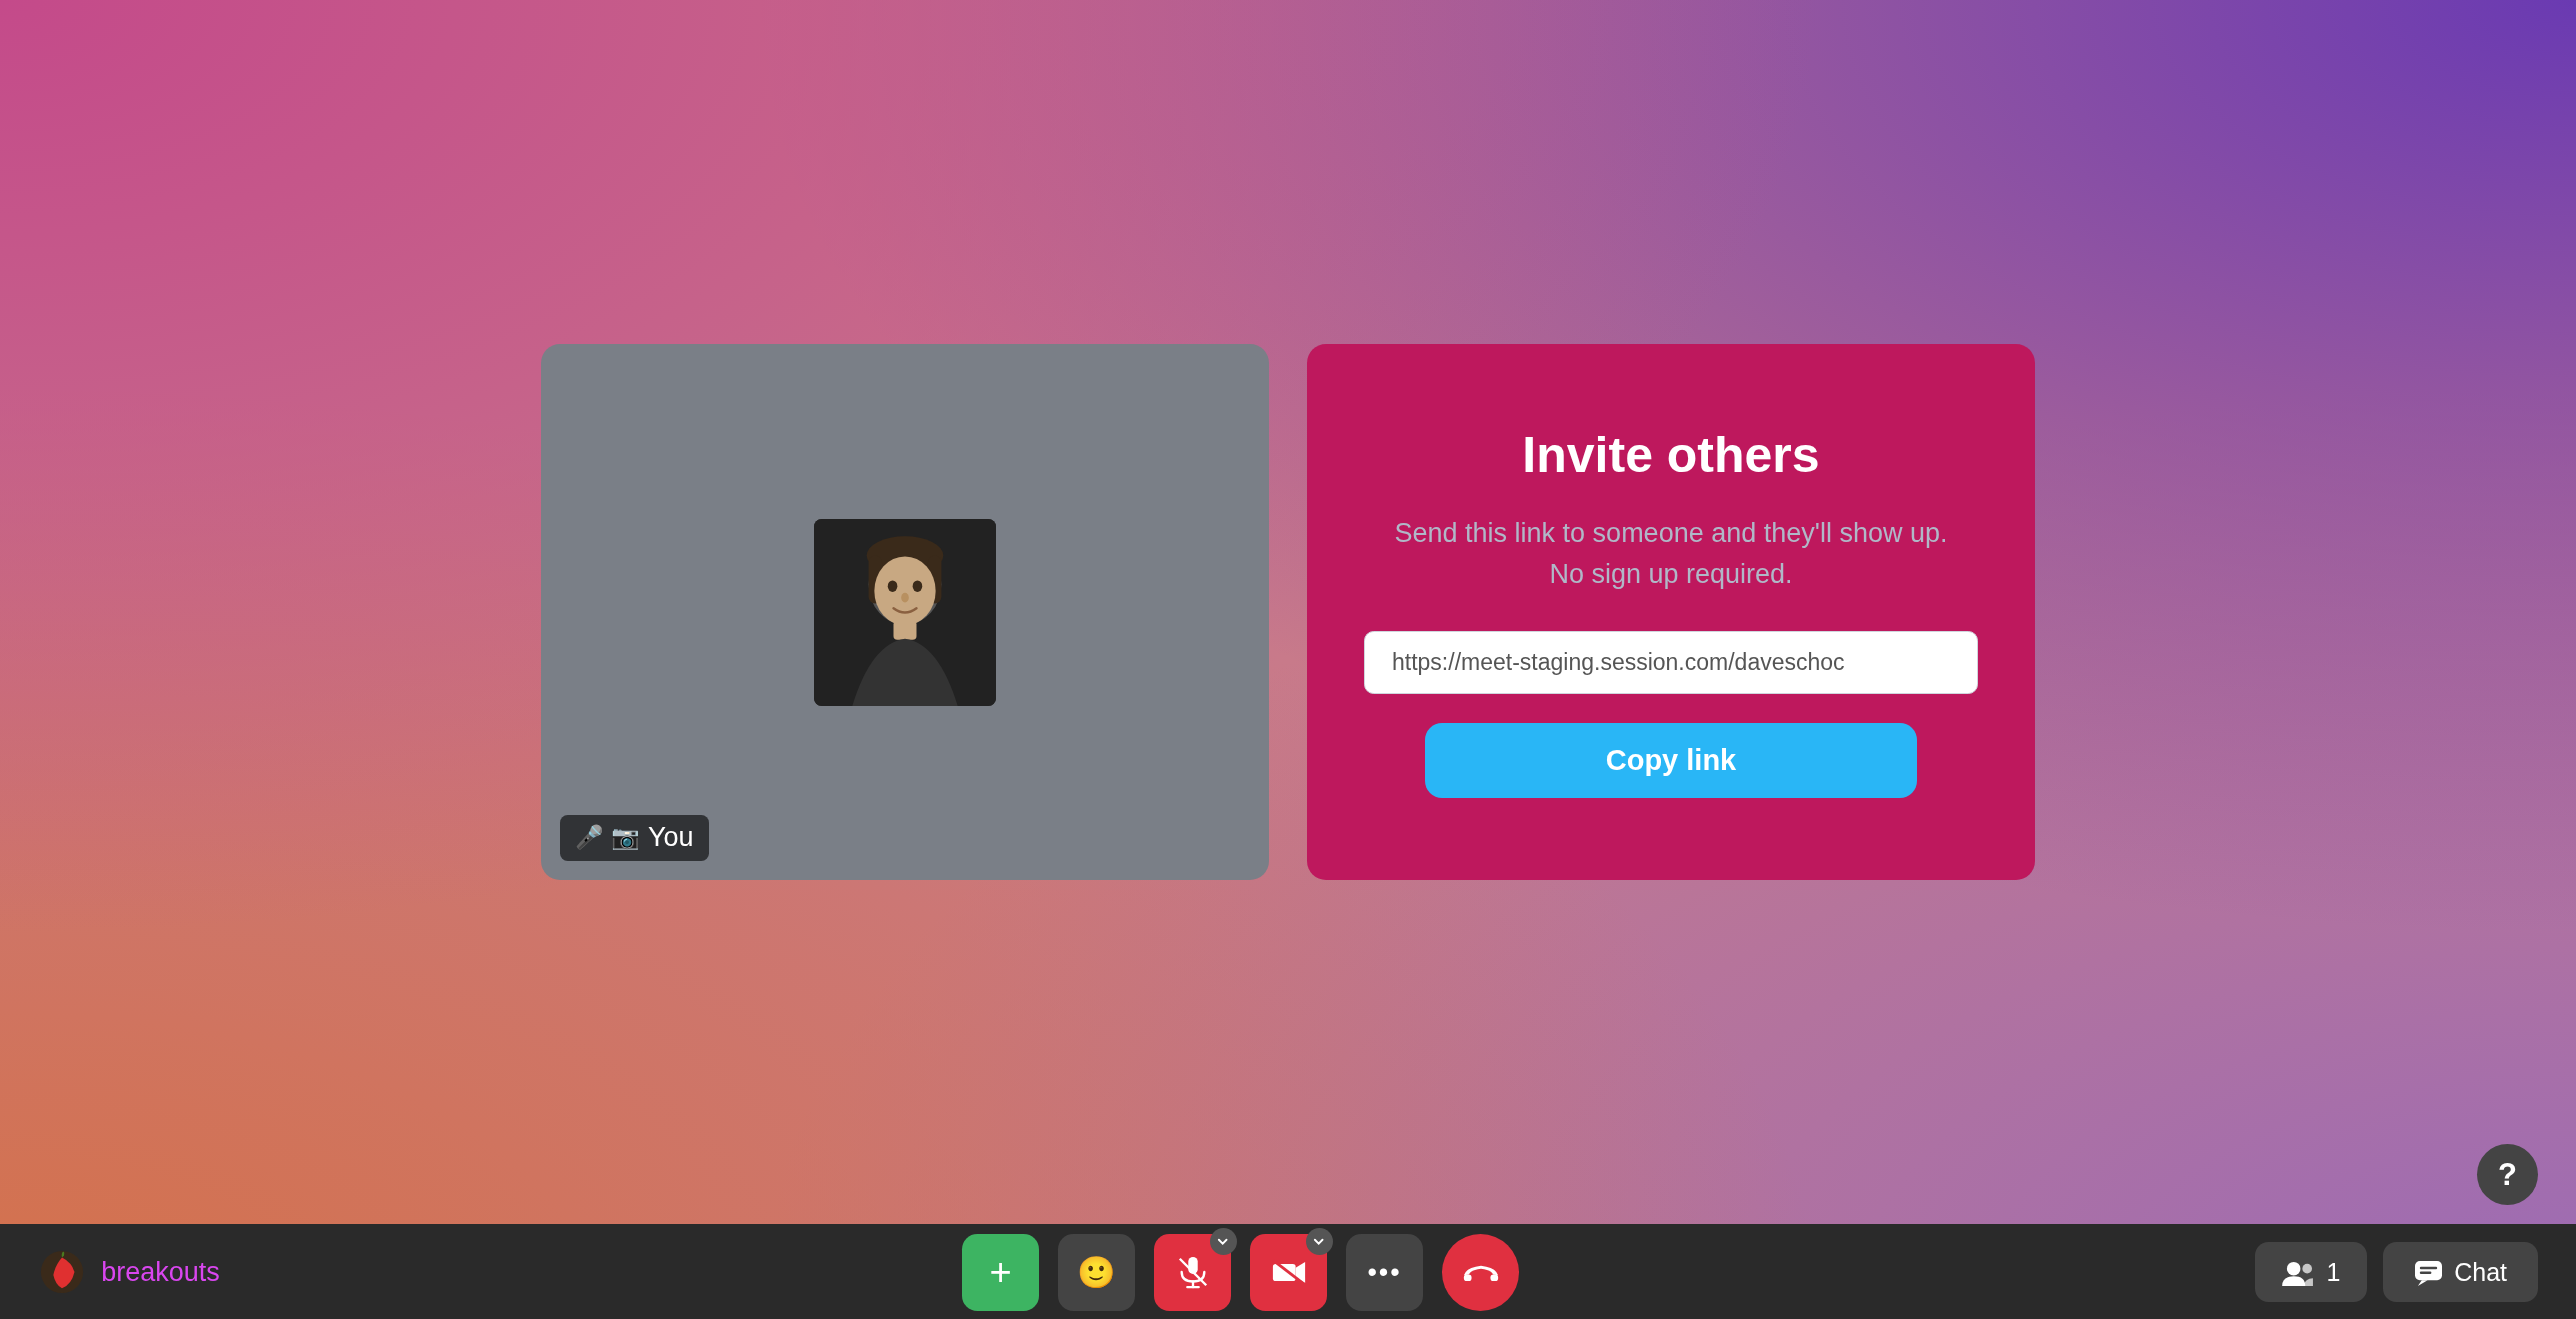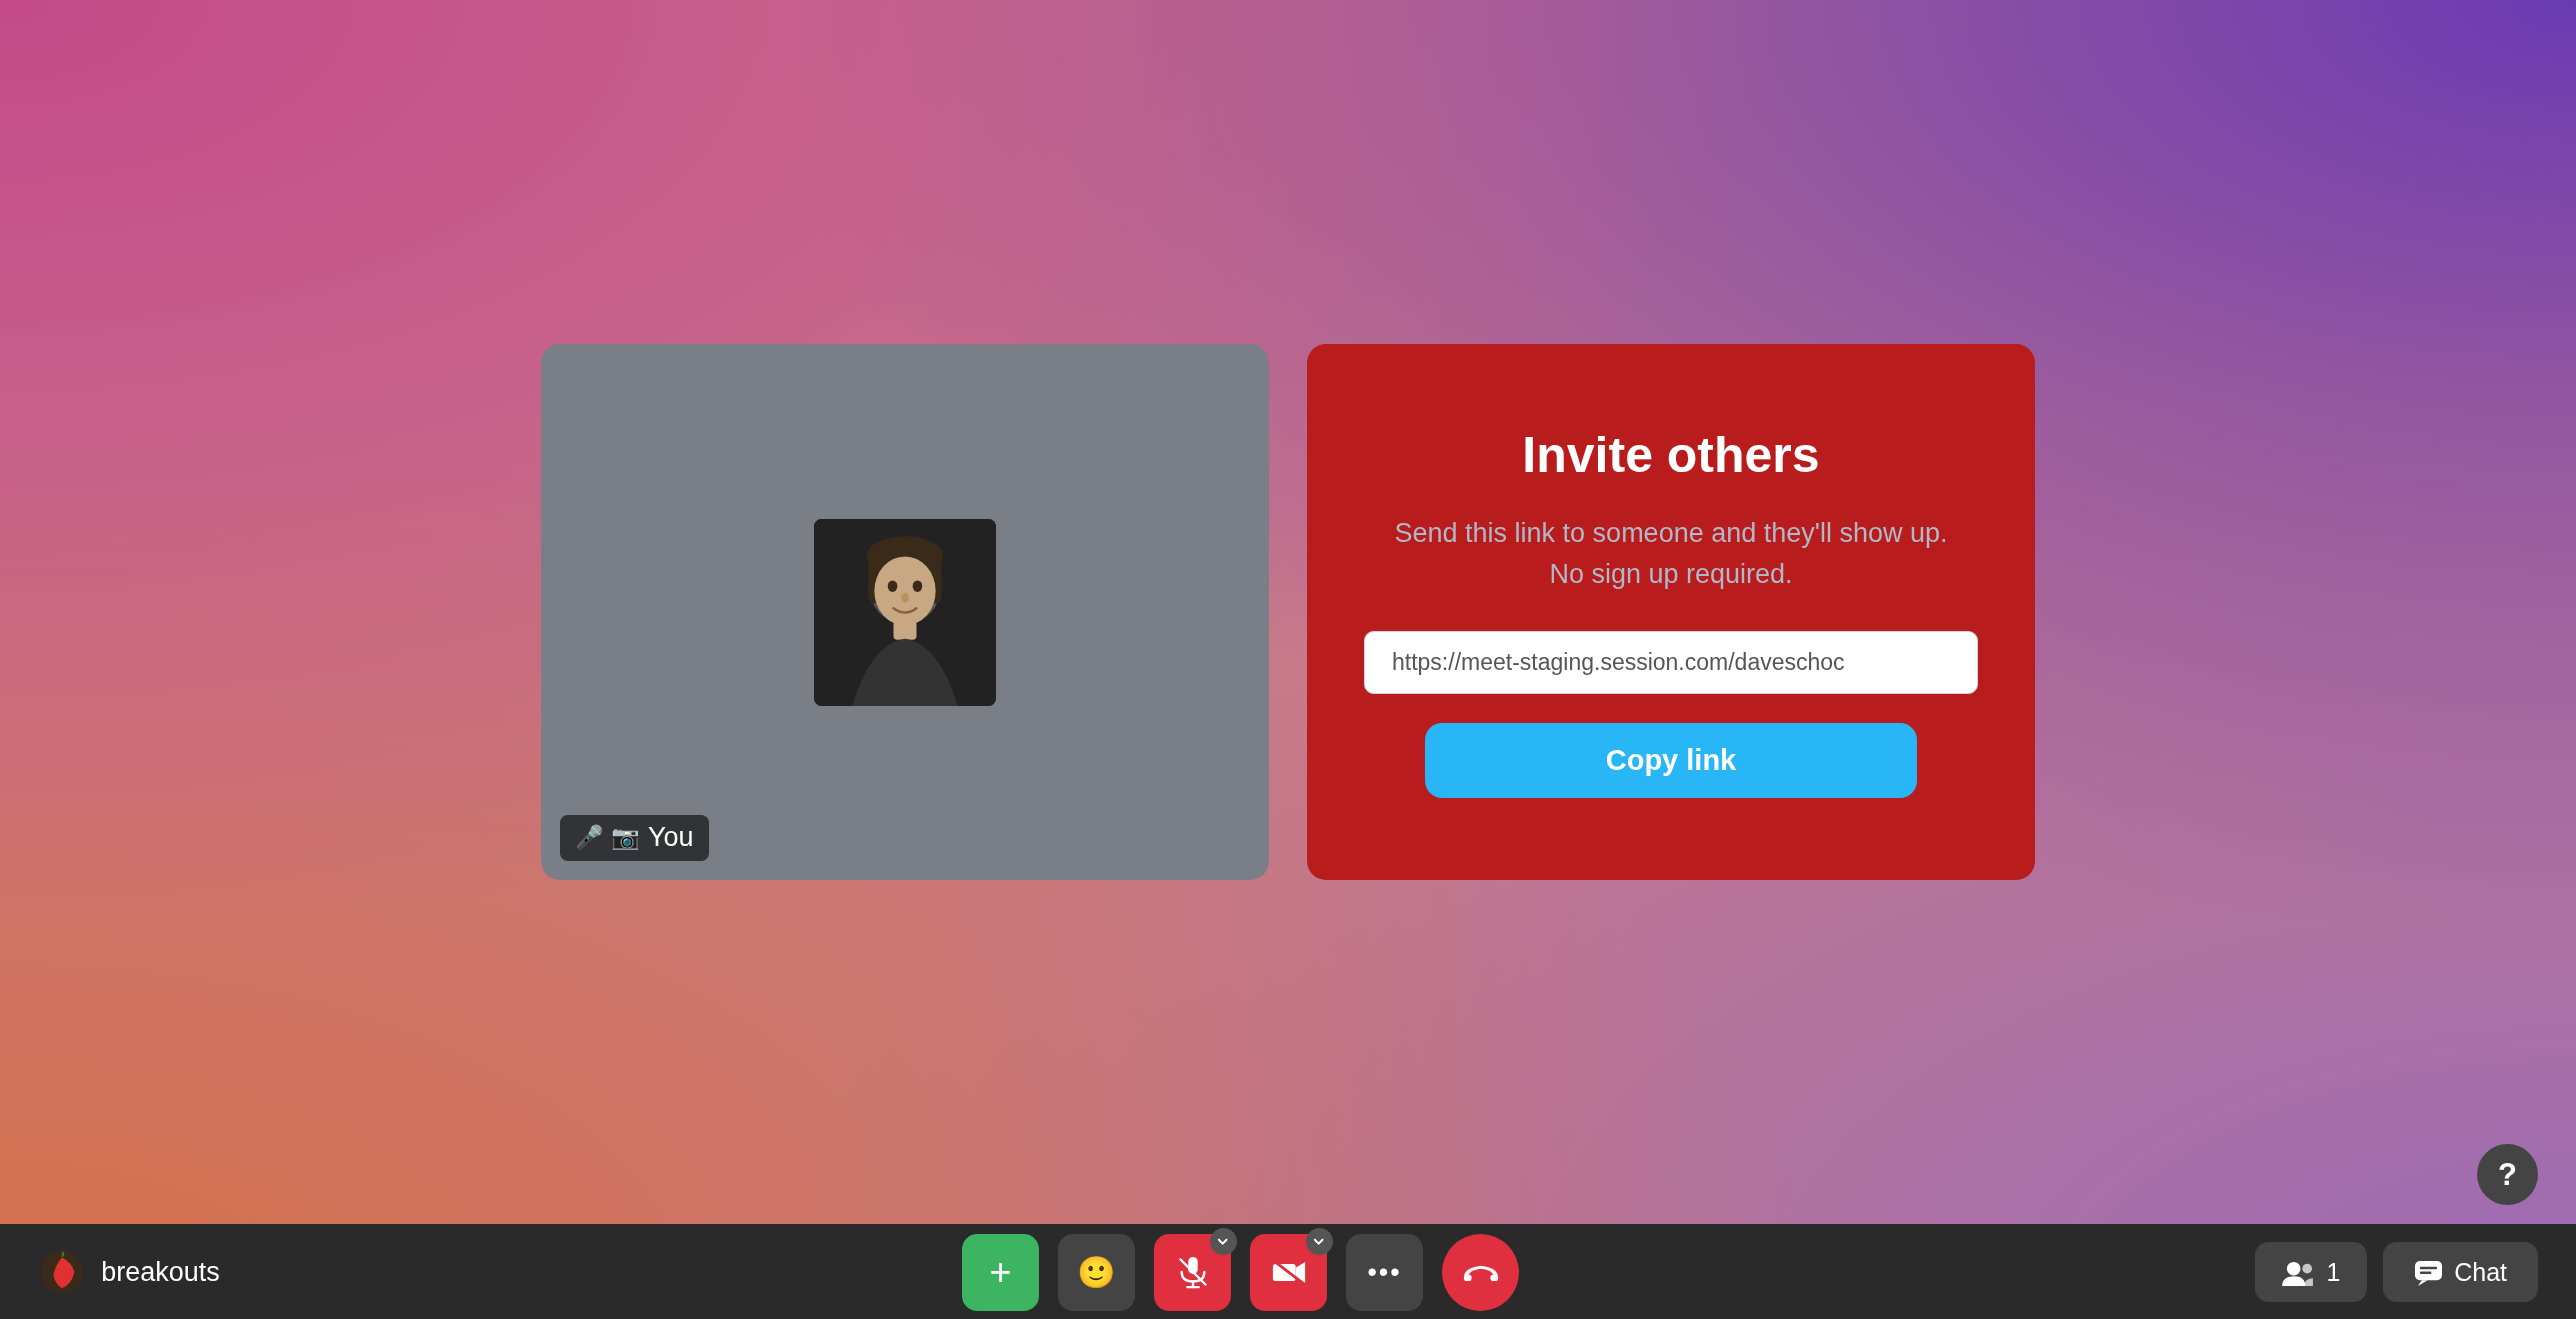--- a/index.html
+++ b/index.html
@@ -75,21 +75,21 @@
       gap: 7.7px;
       color: white;
       font-size: 27px;
       font-weight: 400;
     }
 
     
     .invite-card {
       width: 728px;
       height: 536px;
-      background: #b91c1c;
+      background: #be185d;
       border-radius: 19px;
       display: flex;
       flex-direction: column;
       align-items: center;
       justify-content: center;
       gap: 29px;
       padding: 57px;
     }
 
     .invite-title {
@@ -152,21 +152,21 @@
       gap: 15.3px;
       min-width: 192px;
     }
 
     .brand-logo {
       width: 48px;
       height: 48px;
     }
 
     .brand-name {
-      color: #ffffff;
+      color: #d946ef;
       font-size: 27px;
       font-weight: 400;
     }
 
     .toolbar-center {
       flex: 1;
       display: flex;
       align-items: center;
       justify-content: center;
       gap: 19px;

